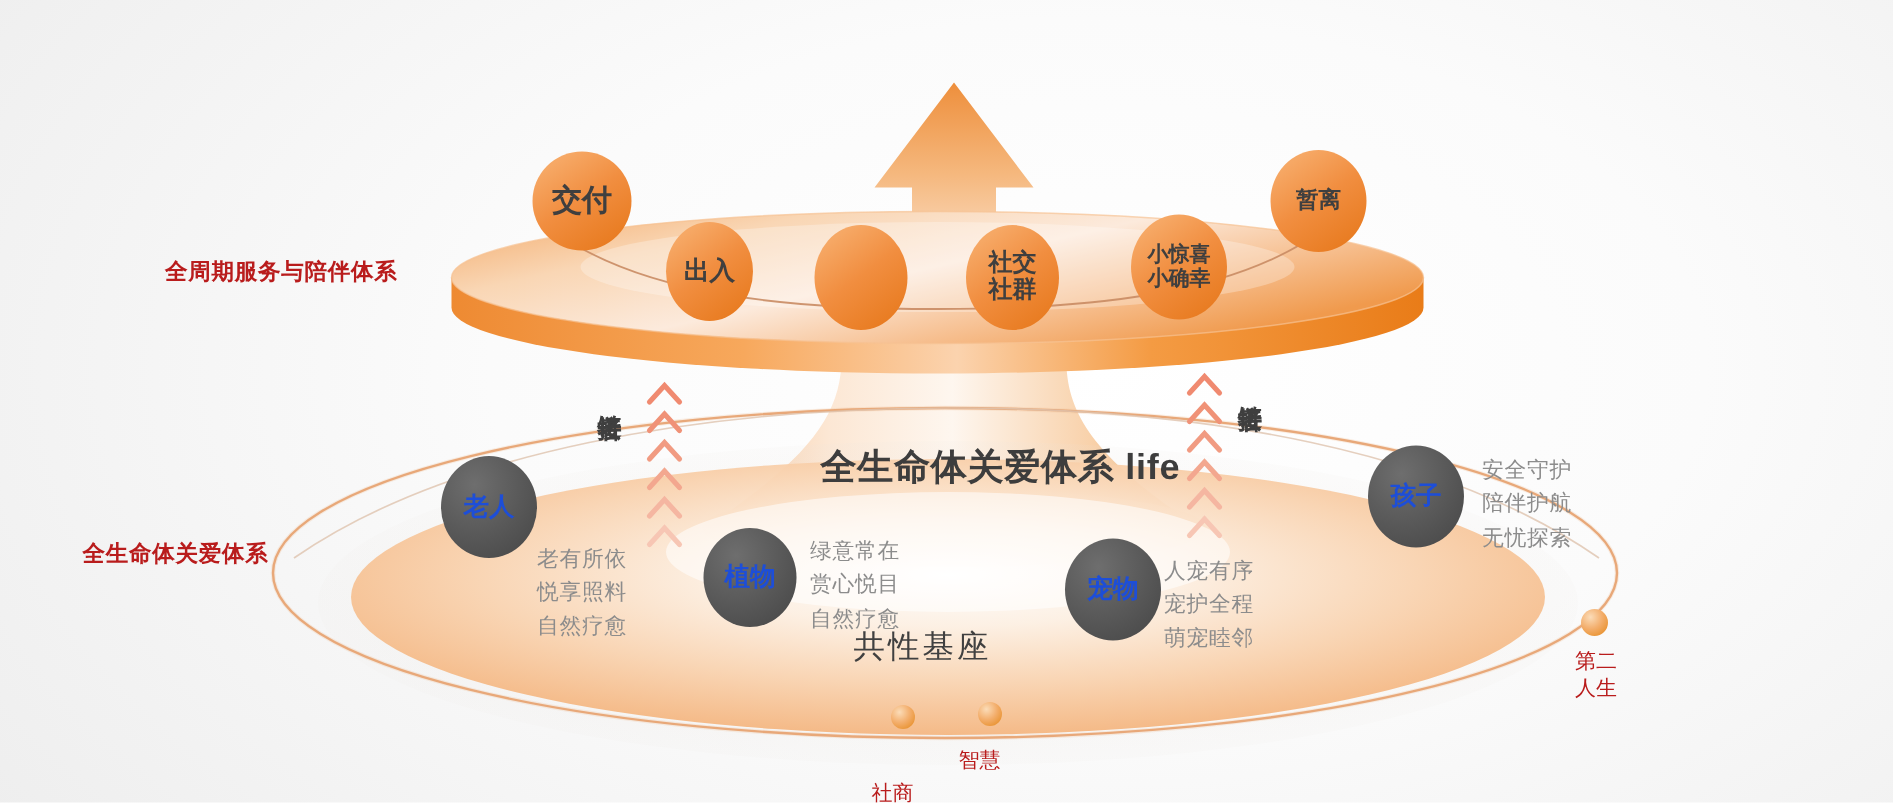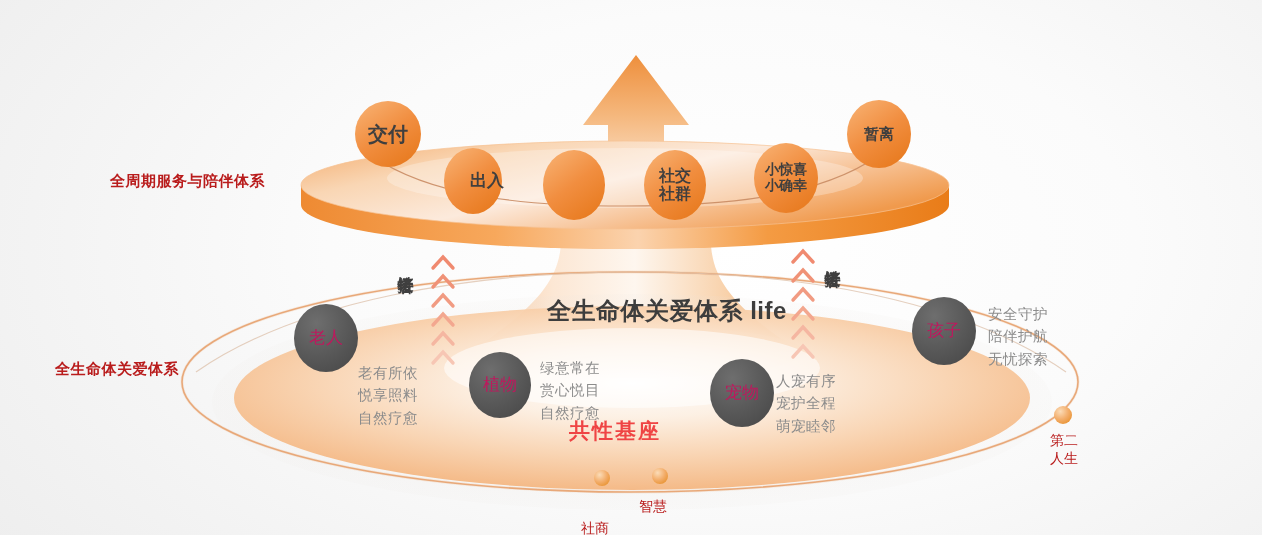--- a/index.html
+++ b/index.html
@@ -12,28 +12,28 @@
   }
   #stage{position:absolute;inset:0;}
   svg#art{position:absolute;left:0;top:0;width:1262px;height:535px;}
 
   .lbl{position:absolute;white-space:nowrap;color:#4a4a4a;font-weight:bold;}
   .side-label{font-size:15px;letter-spacing:.5px;color:#b91c1c;}
 
   .node{position:absolute;display:flex;flex-direction:column;align-items:center;
         justify-content:center;border-radius:50%;text-align:center;line-height:1.12;}
   .node.orange{color:#3f3f3f;font-weight:bold;}
-  .node.gray{color:#be185d;font-weight:normal;}
+  .node.gray{color:#1d4ed8;font-weight:bold;}
 
   .bullets{position:absolute;color:#8c8c8c;font-size:14.5px;line-height:1.55;white-space:nowrap;}
   .bullets div{letter-spacing:.5px;}
 
   .center-title{position:absolute;font-size:24px;font-weight:bold;color:#3d3d3d;
                 letter-spacing:.5px;white-space:nowrap;}
-  .base-title{position:absolute;font-size:21px;font-weight:bold;color:#ef4444;
+  .base-title{position:absolute;font-size:21px;font-weight:normal;color:#404040;
               letter-spacing:2px;white-space:nowrap;}
 
   .vlabel{position:absolute;font-size:16px;font-weight:bold;color:#3f3f3f;
           writing-mode:vertical-rl;text-orientation:upright;letter-spacing:1px;line-height:1.15;}
 
   .dot-label{position:absolute;font-size:14px;font-weight:normal;color:#b91c1c;white-space:nowrap;}
   .dot-label.two-line{text-align:center;line-height:1.25;}
 </style>
 </head>
 <body>
@@ -184,21 +184,21 @@
   </svg>
 
   <div class="lbl side-label" style="left:110px;top:172px;">全周期服务与陪伴体系</div>
 
   <div class="lbl side-label" style="left:55px;top:360px;">全生命体关爱体系</div>
 
   <div class="node orange" style="left:355px;top:101px;width:66px;height:66px;font-size:20px;">
     <span>交付</span>
   </div>
 
-  <div class="node orange" style="left:458px;top:148px;width:58px;height:66px;font-size:17px;">
+  <div class="node orange" style="left:444px;top:148px;width:58px;height:66px;font-size:17px;">
     <span>出入</span>
   </div>
 
 
   <div class="node orange" style="left:644px;top:150px;width:62px;height:70px;font-size:16px;">
     <span>社交</span>
     <span>社群</span>
   </div>
 
   <div class="node orange" style="left:754px;top:143px;width:64px;height:70px;font-size:14px;">

